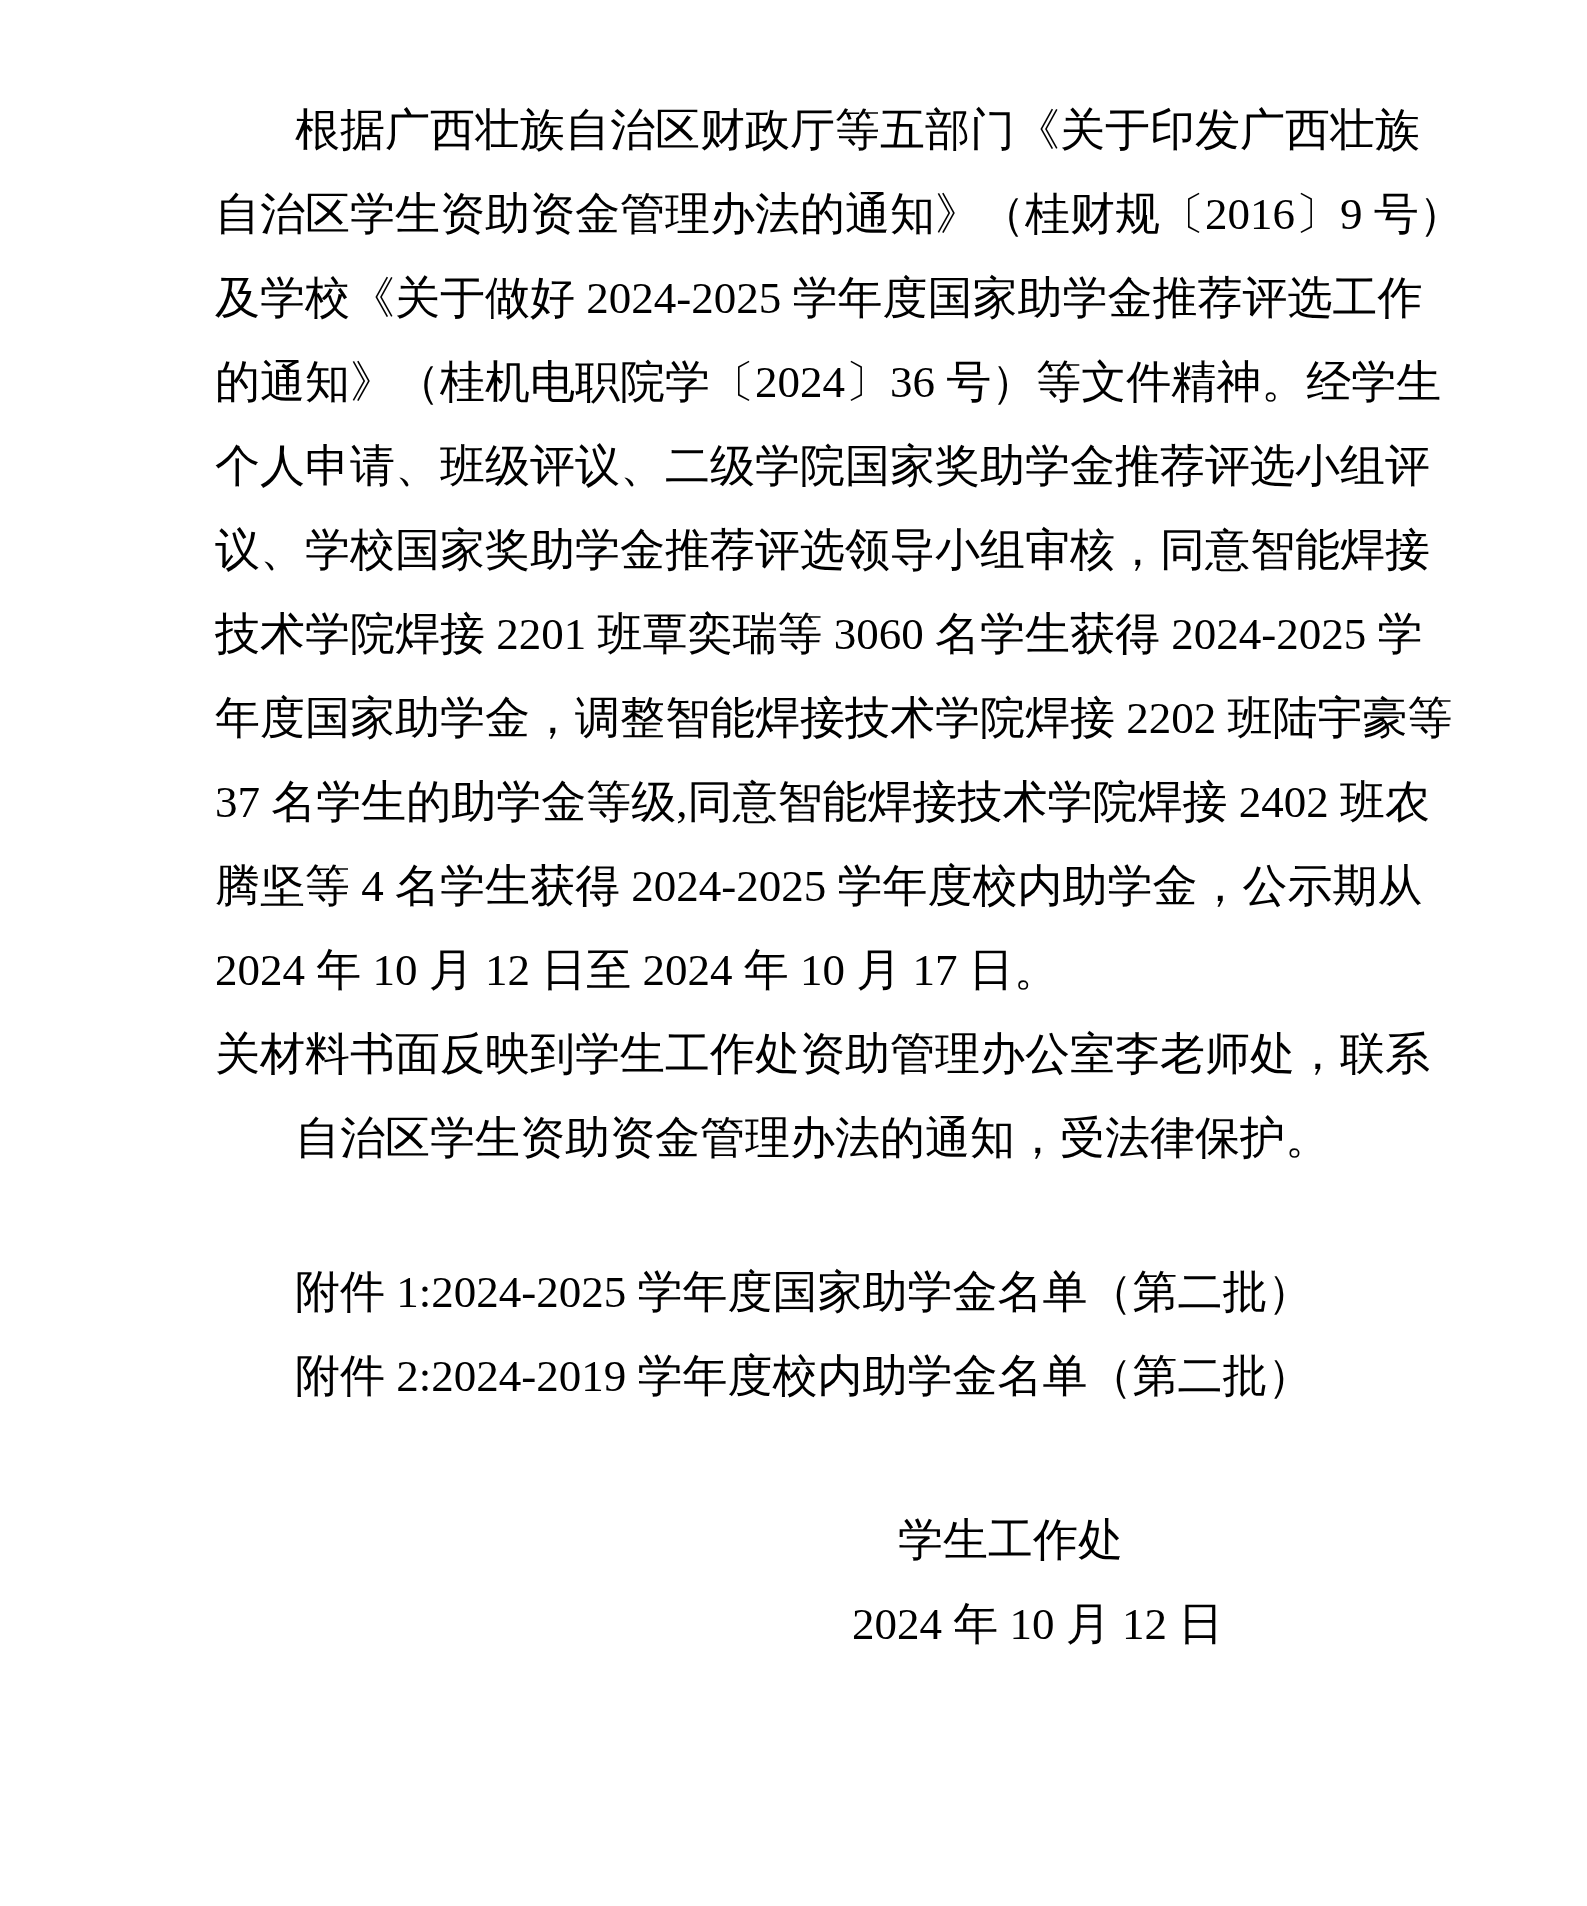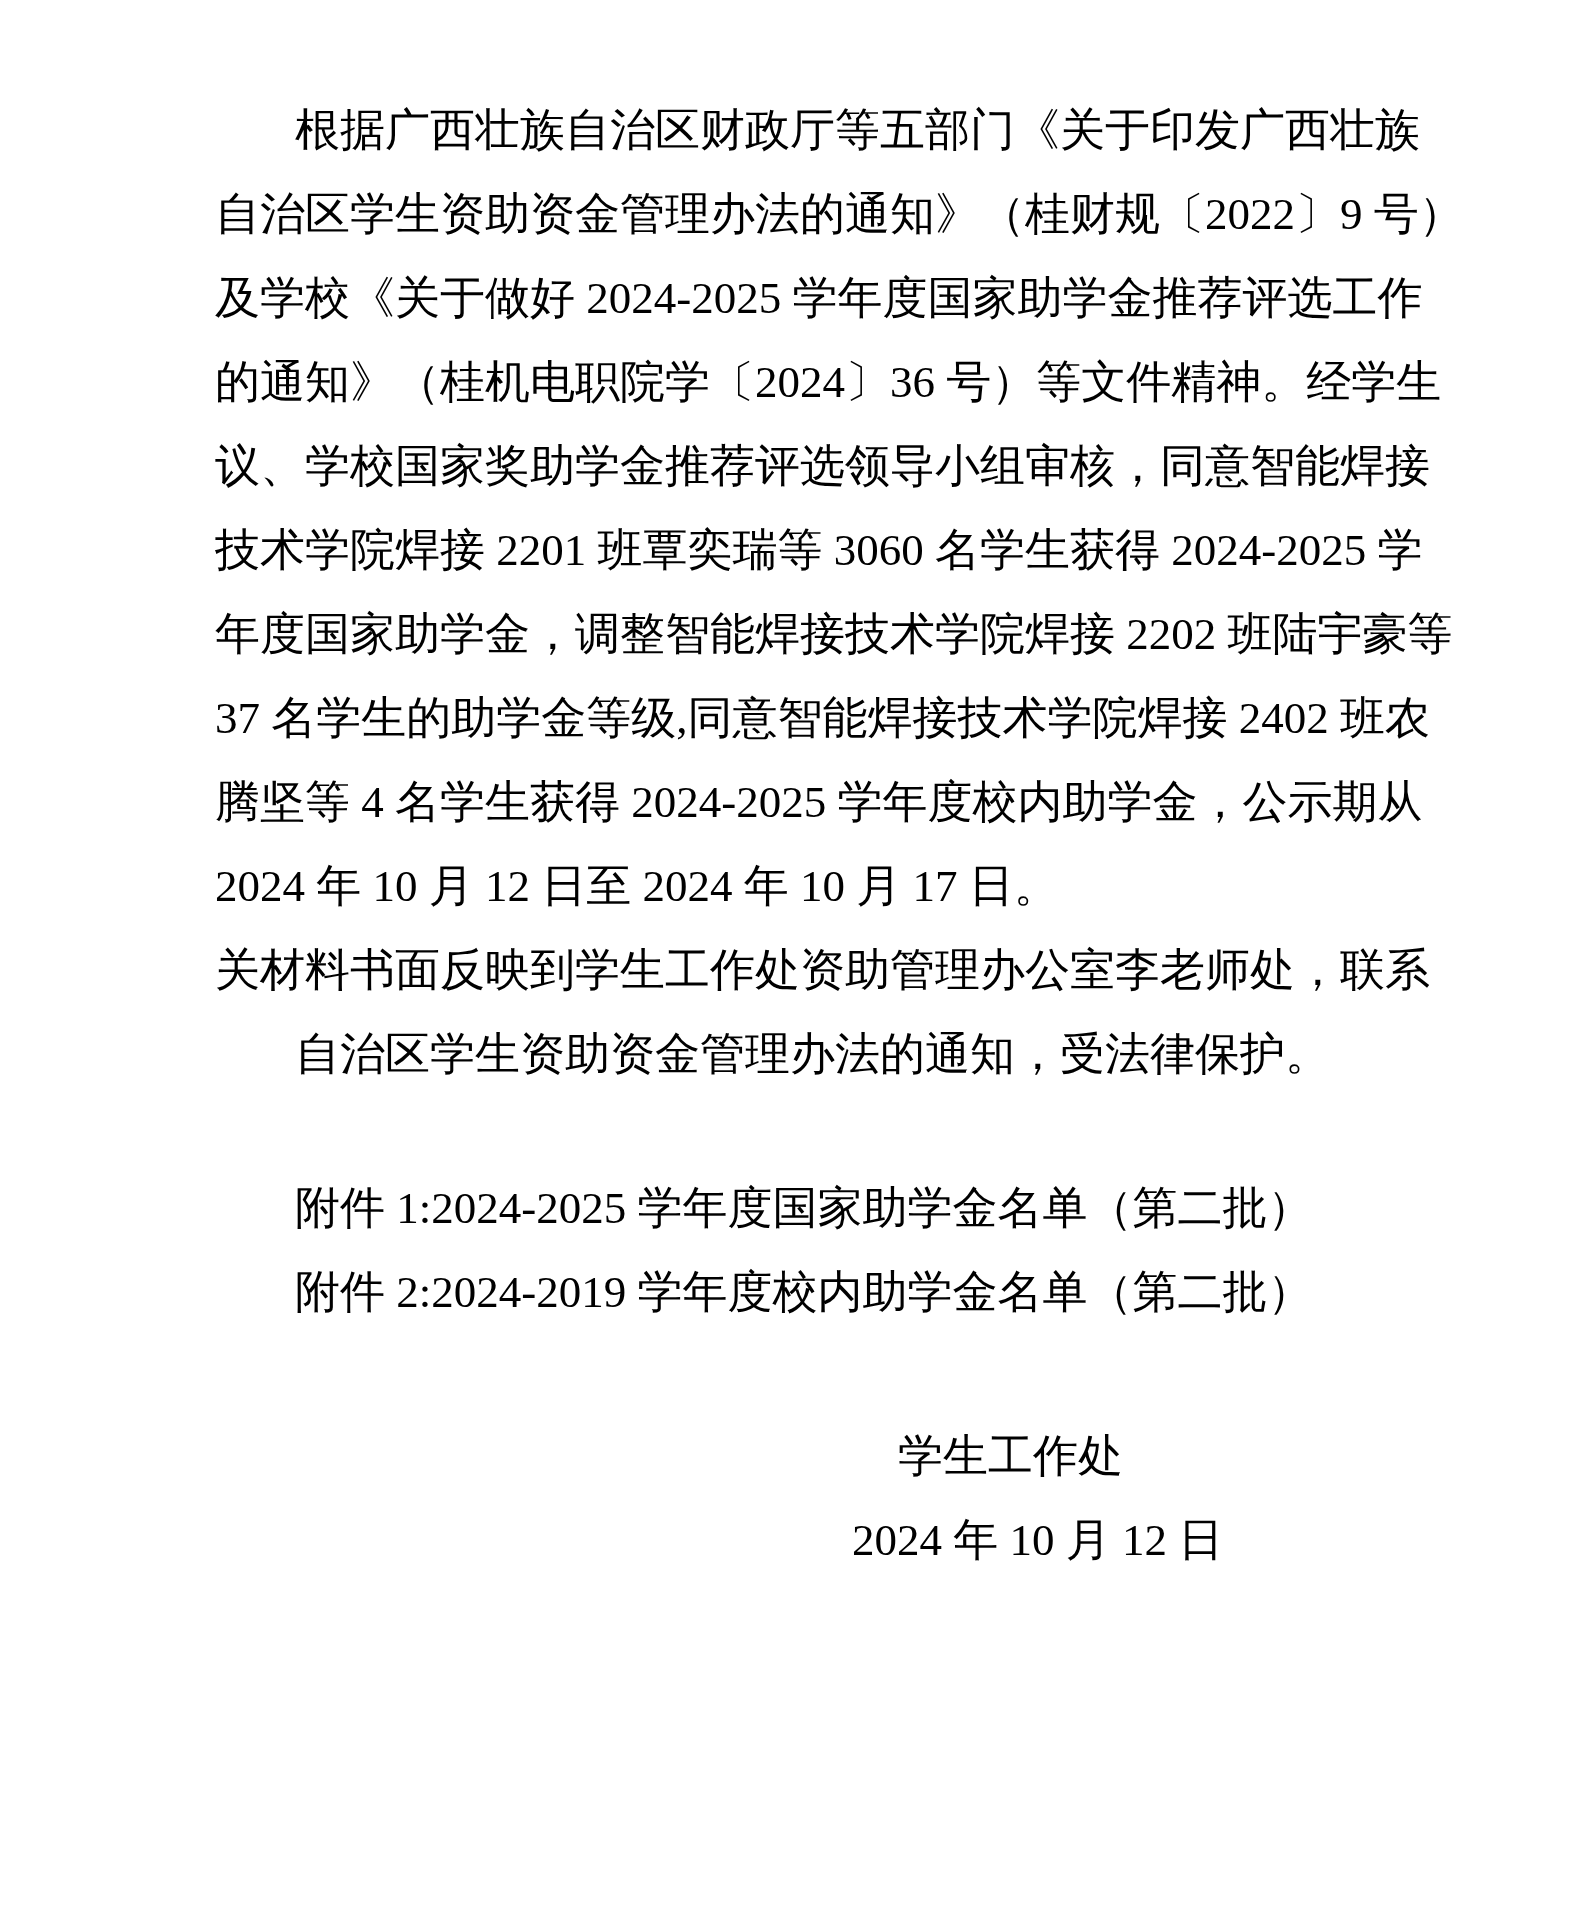--- a/index.html
+++ b/index.html
@@ -40,23 +40,24 @@
   .line.spacer    { height: 80px; }
   .sig-name { padding-left: 683px; }
   .sig-date { padding-left: 637px; }
 </style>
 </head>
 <body>
 
 <main>
   <div id="doc-body">
       <div class="line indent justify">根据广西壮族自治区财政厅等五部门《关于印发广西壮族</div>
-      <div class="line justify">自治区学生资助资金管理办法的通知》（桂财规〔2022〕9 号）</div>
+      <div class="line justify">自治区学生资助资金管理办法的通知》（桂财规〔2016〕9 号）</div>
       <div class="line justify">及学校《关于做好 2024-2025 学年度国家助学金推荐评选工作</div>
       <div class="line justify">的通知》（桂机电职院学〔2024〕36 号）等文件精神。经学生</div>
+      <div class="line justify">个人申请、班级评议、二级学院国家奖助学金推荐评选小组评</div>
       <div class="line justify">议、学校国家奖助学金推荐评选领导小组审核，同意智能焊接</div>
       <div class="line justify">技术学院焊接 2201 班覃奕瑞等 3060 名学生获得 2024-2025 学</div>
       <div class="line justify">年度国家助学金，调整智能焊接技术学院焊接 2202 班陆宇豪等</div>
       <div class="line justify">37 名学生的助学金等级,同意智能焊接技术学院焊接 2402 班农</div>
       <div class="line justify">腾坚等 4 名学生获得 2024-2025 学年度校内助学金，公示期从</div>
       <div class="line">2024 年 10 月 12 日至 2024 年 10 月 17 日。</div>
       <div class="line justify">关材料书面反映到学生工作处资助管理办公室李老师处，联系</div>
       <div class="line indent">自治区学生资助资金管理办法的通知，受法律保护。</div>
       <div class="line spacer-sm"></div>
       <div class="line indent">附件 1:2024-2025 学年度国家助学金名单（第二批）</div>

